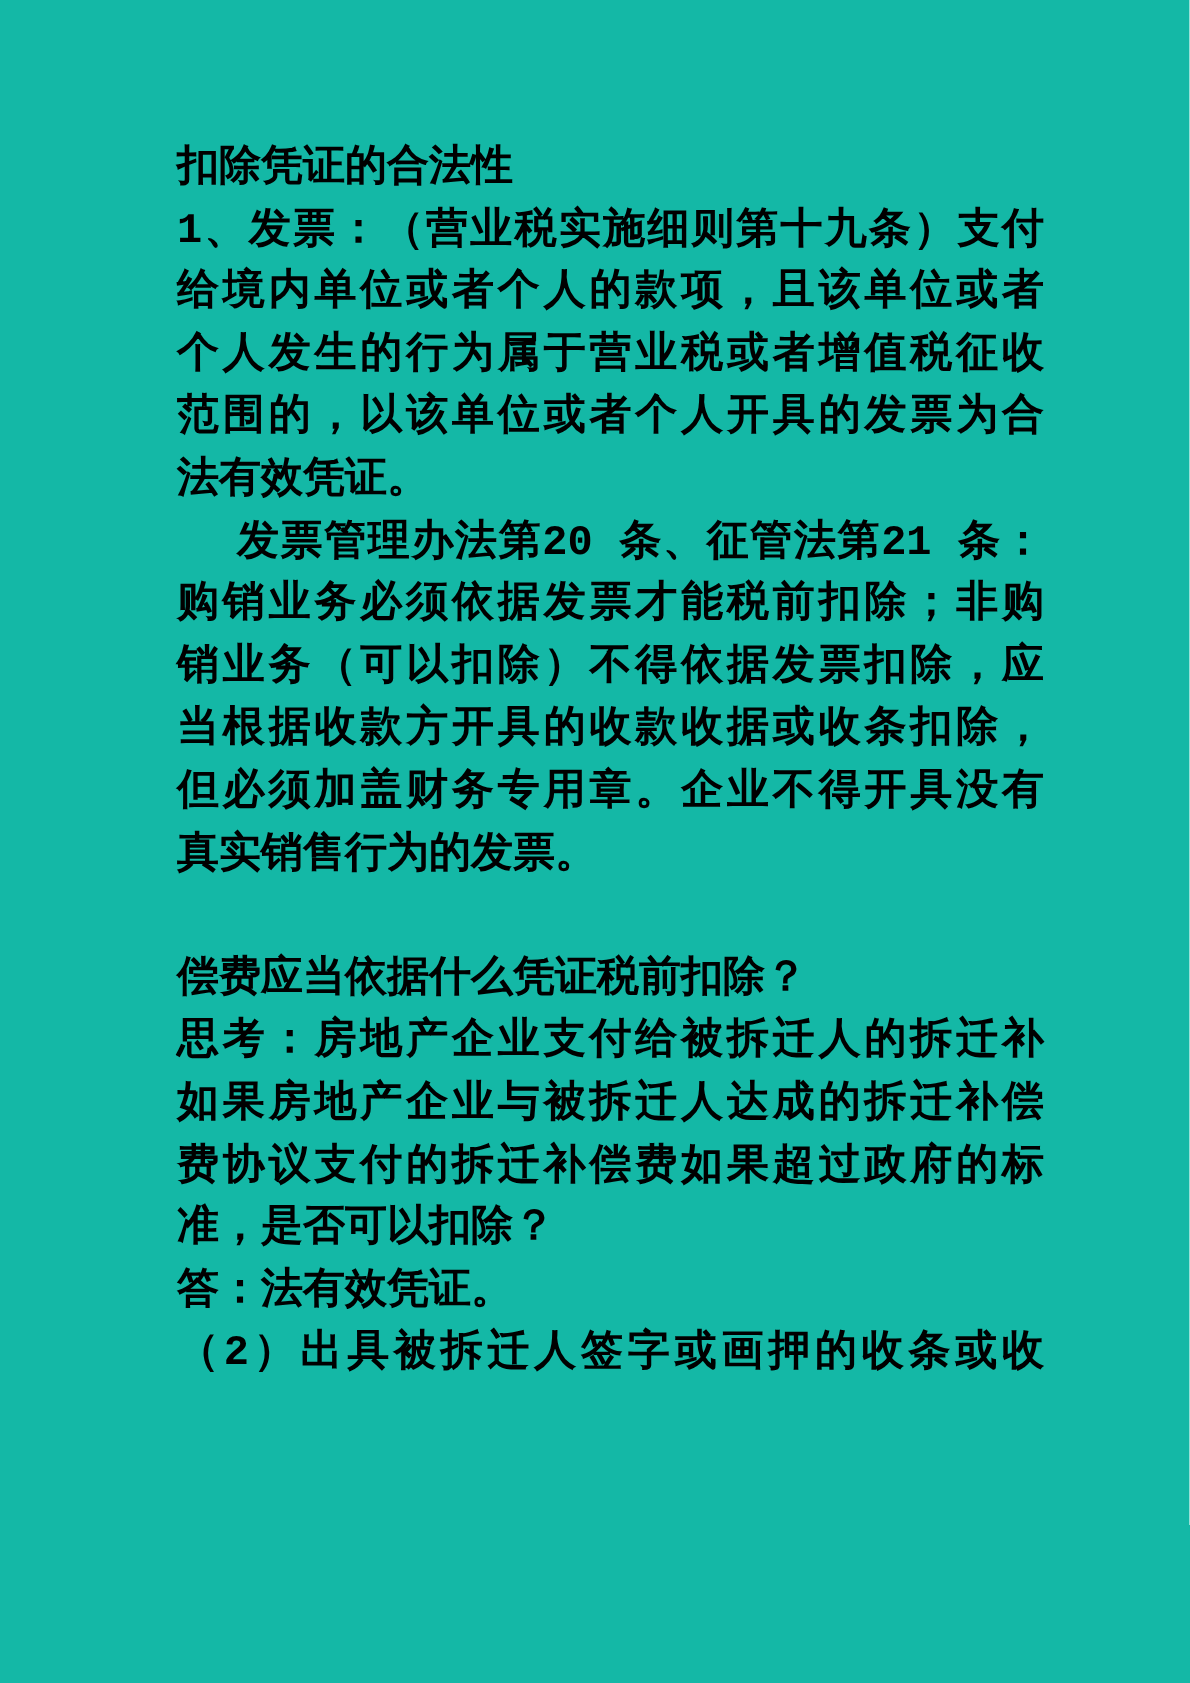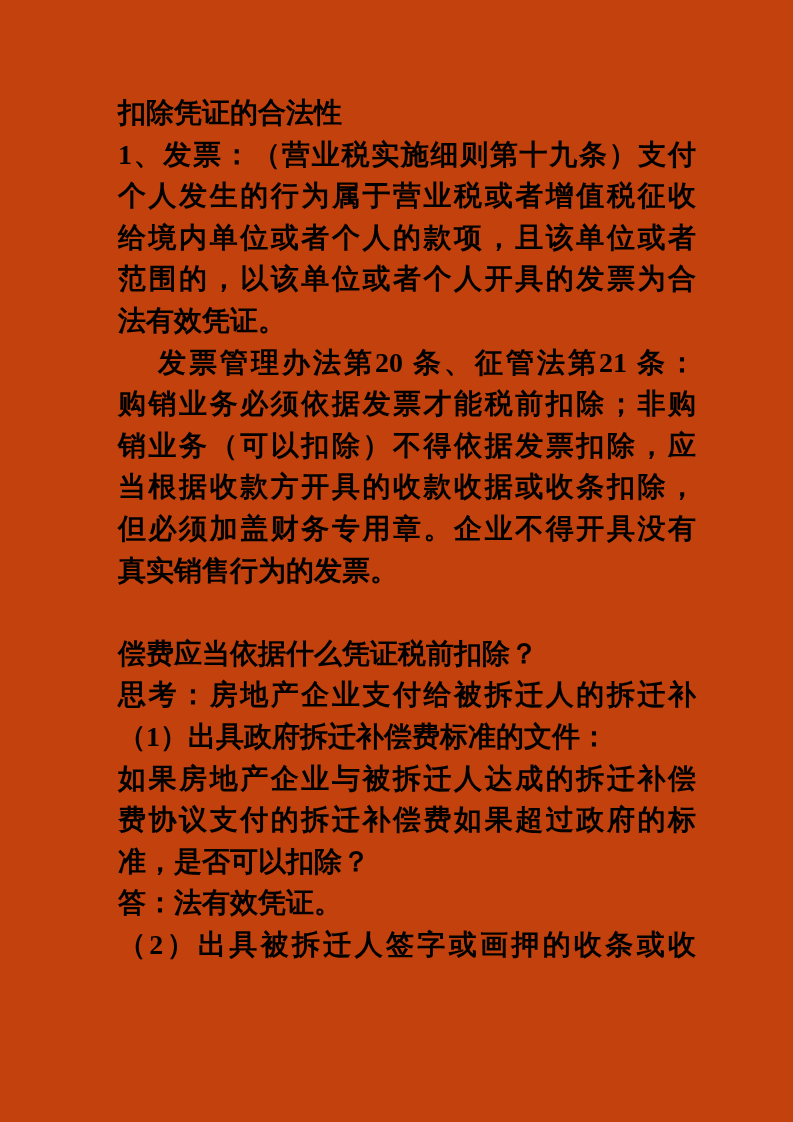--- a/index.html
+++ b/index.html
@@ -4,23 +4,23 @@
 <style>
   html, body {
     margin: 0;
     padding: 0;
     background: #ffffff;
   }
   .page {
     position: relative;
     width: 793px;
     height: 1122px;
-    background: #c2410c;
+    background: #14b8a6;
     overflow: hidden;
-    font-family: Liberation Serif, serif;
+    font-family: Liberation Mono, monospace;
   }
   .content {
     position: absolute;
     left: 118px;
     top: 92px;
     width: 578px;
     color: #000000;
     font-size: 28px;
     line-height: 41.6px;
     font-weight: 600;
@@ -41,33 +41,32 @@
     height: 41.6px;
   }
 </style>
 </head>
 <body>
 
 <div class="page">
   <div class="content">
       <div class="line">扣除凭证的合法性</div>
       <div class="line just">1、发票：（营业税实施细则第十九条）支付</div>
+      <div class="line just">给境内单位或者个人的款项，且该单位或者</div>
       <div class="line just">个人发生的行为属于营业税或者增值税征收</div>
-      <div class="line just">给境内单位或者个人的款项，且该单位或者</div>
       <div class="line just">范围的，以该单位或者个人开具的发票为合</div>
       <div class="line">法有效凭证。</div>
       <div class="line just indent">发票管理办法第20 条、征管法第21 条：</div>
       <div class="line just">购销业务必须依据发票才能税前扣除；非购</div>
       <div class="line just">销业务（可以扣除）不得依据发票扣除，应</div>
       <div class="line just">当根据收款方开具的收款收据或收条扣除，</div>
       <div class="line just">但必须加盖财务专用章。企业不得开具没有</div>
       <div class="line">真实销售行为的发票。</div>
       <div class="line blank"></div>
       <div class="line">偿费应当依据什么凭证税前扣除？</div>
       <div class="line just">思考：房地产企业支付给被拆迁人的拆迁补</div>
-      <div class="line">（1）出具政府拆迁补偿费标准的文件：</div>
       <div class="line just">如果房地产企业与被拆迁人达成的拆迁补偿</div>
       <div class="line just">费协议支付的拆迁补偿费如果超过政府的标</div>
       <div class="line">准，是否可以扣除？</div>
       <div class="line">答：法有效凭证。</div>
       <div class="line just">（2）出具被拆迁人签字或画押的收条或收</div>
     </div>
 </div>
 
 </body></html>

